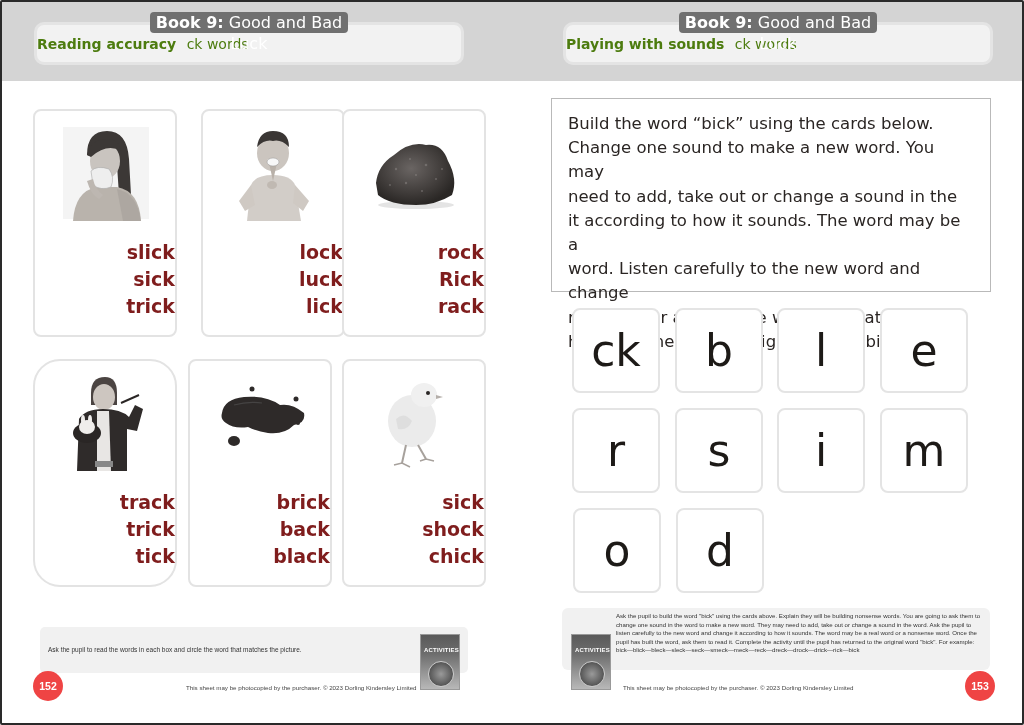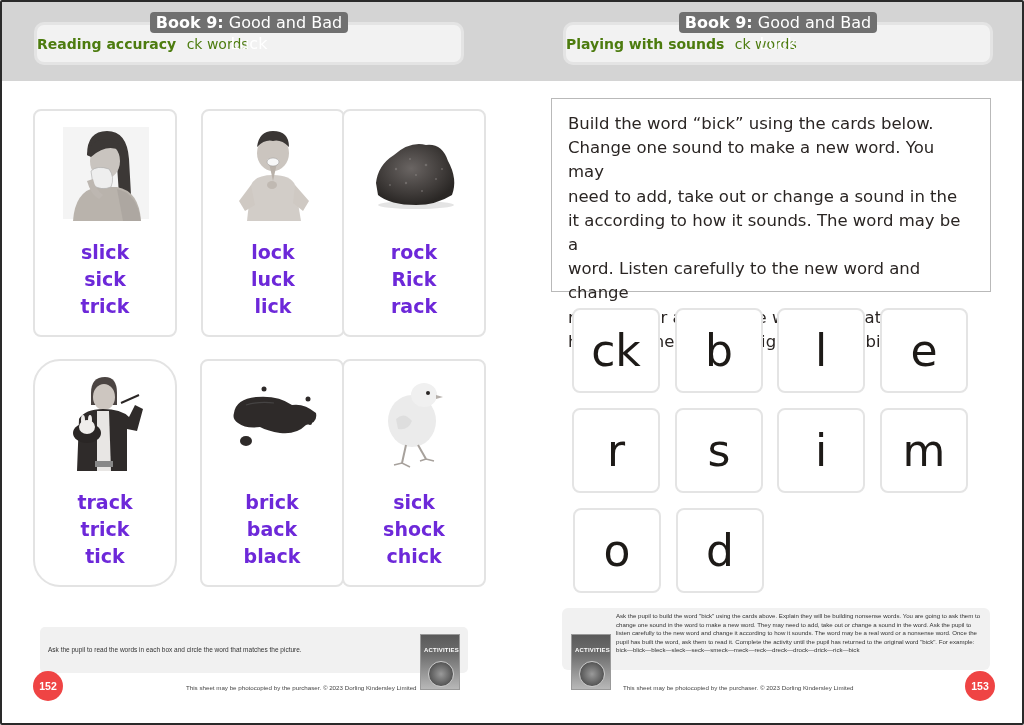--- a/index.html
+++ b/index.html
@@ -37,22 +37,22 @@
     
     .pic-card {
       position: absolute; width: 144px; height: 228px;
       background: #fff; border: 2px solid #e3e3e3; border-radius: 8px;
     }
     .pic-art {
       position: absolute; left: 22px; top: 14px; width: 96px; height: 96px;
       display: flex; align-items: center; justify-content: center;
     }
     .word-list {
-      position: absolute; left: 0; right: 0; top: 128px; text-align: center;
-      font-size: 19px; font-weight: bold; line-height: 27px; color: #6d28d9;
+      position: absolute; left: 0; right: 0; top: 128px; text-align: right;
+      font-size: 19px; font-weight: bold; line-height: 27px; color: #7f1d1d;
     }
     .word-list div { display: block; }
 
     
     .instruction-box {
       position: absolute; left: 549px; top: 96px; width: 440px; height: 194px;
       border: 1.5px solid #b9b9b9; background: #fff;
       padding: 13px 16px 0 16px;
       font-size: 16.5px; line-height: 24.2px; color: #2a2523;
     }
@@ -234,21 +234,21 @@
         <rect x="38" y="86" width="18" height="6" fill="#888"></rect>
       </svg>
     </div>
     <div class="word-list">
       <div>track</div>
       <div>trick</div>
       <div>tick</div>
     </div>
   </div>
 
-  <div class="pic-card" style="left:198px; top:357px;">
+  <div class="pic-card" style="left:186px; top:357px;">
     <div class="pic-art">
       <svg width="96" height="96" viewBox="0 0 96 96">
         <path d="M10 38 Q12 24 32 22 Q54 20 68 30 Q80 28 92 38 Q94 48 82 50 Q72 60 56 58 Q44 56 36 52 Q22 54 14 48 Q8 44 10 38 Z" fill="#2e2a29"></path>
         <path d="M22 30 Q36 26 50 28" stroke="#555" stroke-width="1.2" fill="none" opacity="0.6"></path>
         <circle cx="40" cy="14" r="2.5" fill="#2e2a29"></circle>
         <circle cx="84" cy="24" r="2.5" fill="#2e2a29"></circle>
         <circle cx="86" cy="48" r="2" fill="#2e2a29"></circle>
         <ellipse cx="22" cy="66" rx="6" ry="5" fill="#2e2a29"></ellipse>
       </svg>
     </div>

